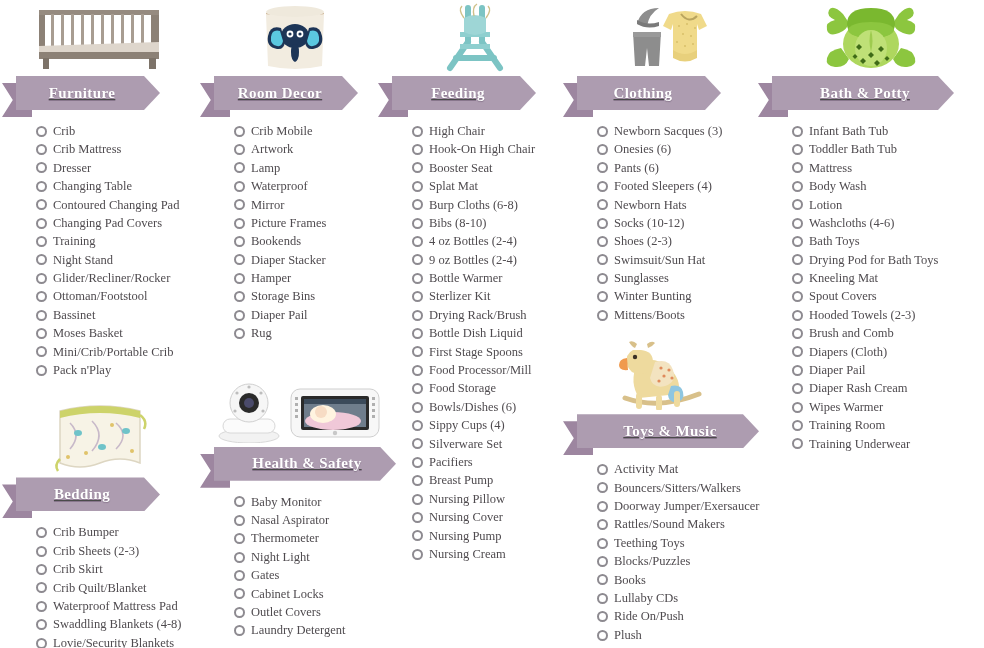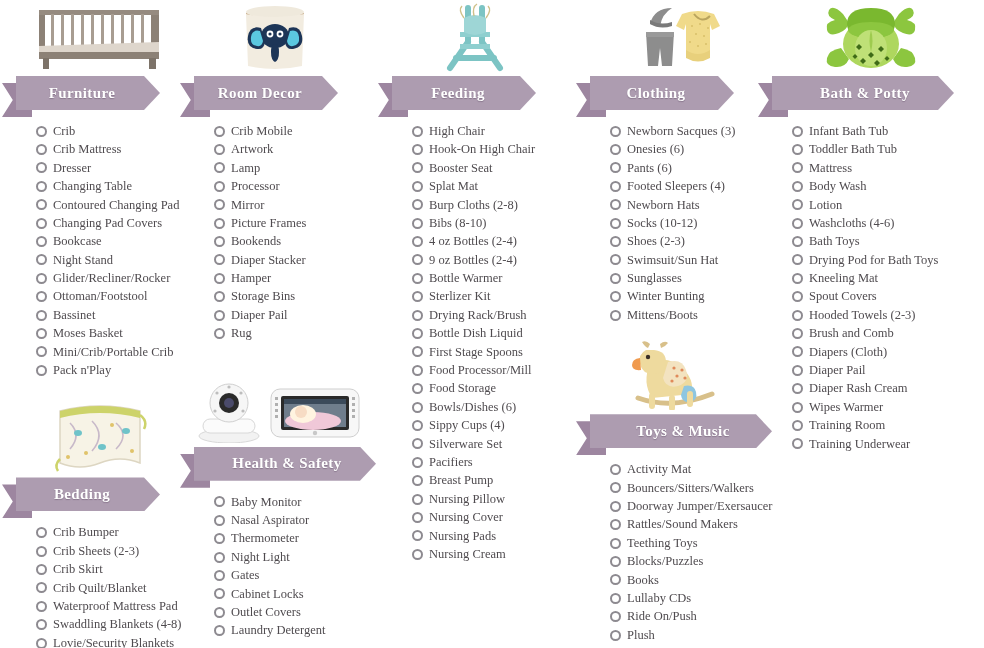--- a/index.html
+++ b/index.html
@@ -23,23 +23,23 @@
     height: 648px;
   }
 
   
   .column {
     position: absolute;
     top: 0;
     width: 190px;
   }
   .col-1 { left: 2px;   width: 196px; }
-  .col-2 { left: 180px; width: 190px; }
+  .col-2 { left: 200px; width: 190px; }
   .col-3 { left: 378px; width: 190px; }
-  .col-4 { left: 576px; width: 200px; }
+  .col-4 { left: 563px; width: 200px; }
   .col-5 { left: 758px; width: 226px; }
 
   
   .art {
     position: relative;
     height: 72px;
     display: flex;
     align-items: flex-end;
     justify-content: center;
   }
@@ -68,20 +68,21 @@
     position: relative;
     z-index: 2;
     height: 34px;
     background: #ad9cb0;
     display: flex;
     align-items: center;
     justify-content: center;
     padding: 0 26px 0 14px;
     min-width: 104px;
     clip-path: polygon(0 0, calc(100% - 16px) 0, 100% 50%, calc(100% - 16px) 100%, 0 100%);
+    text-decoration: underline;
   }
   .ribbon .body .label {
     color: #ffffff;
     font-weight: bold;
     font-size: 15px;
     letter-spacing: 0.4px;
     white-space: nowrap;
     text-shadow: 0 1px 1px rgba(90,70,95,0.45);
   }
   .ribbon.wide .body { min-width: 126px; padding-left: 30px; }
@@ -174,21 +175,21 @@
         <li>
             <span class="box"></span>
             <span class="txt">Contoured Changing Pad</span>
           </li>
         <li>
             <span class="box"></span>
             <span class="txt">Changing Pad Covers</span>
           </li>
         <li>
             <span class="box"></span>
-            <span class="txt">Bookcase</span>
+            <span class="txt">Training</span>
           </li>
         <li>
             <span class="box"></span>
             <span class="txt">Night Stand</span>
           </li>
         <li>
             <span class="box"></span>
             <span class="txt">Glider/Recliner/Rocker</span>
           </li>
         <li>
@@ -314,21 +315,21 @@
         <li>
             <span class="box"></span>
             <span class="txt">Artwork</span>
           </li>
         <li>
             <span class="box"></span>
             <span class="txt">Lamp</span>
           </li>
         <li>
             <span class="box"></span>
-            <span class="txt">Processor</span>
+            <span class="txt">Waterproof</span>
           </li>
         <li>
             <span class="box"></span>
             <span class="txt">Mirror</span>
           </li>
         <li>
             <span class="box"></span>
             <span class="txt">Picture Frames</span>
           </li>
         <li>
@@ -477,21 +478,21 @@
         <li>
             <span class="box"></span>
             <span class="txt">Booster Seat</span>
           </li>
         <li>
             <span class="box"></span>
             <span class="txt">Splat Mat</span>
           </li>
         <li>
             <span class="box"></span>
-            <span class="txt">Burp Cloths (2-8)</span>
+            <span class="txt">Burp Cloths (6-8)</span>
           </li>
         <li>
             <span class="box"></span>
             <span class="txt">Bibs (8-10)</span>
           </li>
         <li>
             <span class="box"></span>
             <span class="txt">4 oz Bottles (2-4)</span>
           </li>
         <li>
@@ -549,21 +550,21 @@
         <li>
             <span class="box"></span>
             <span class="txt">Nursing Pillow</span>
           </li>
         <li>
             <span class="box"></span>
             <span class="txt">Nursing Cover</span>
           </li>
         <li>
             <span class="box"></span>
-            <span class="txt">Nursing Pads</span>
+            <span class="txt">Nursing Pump</span>
           </li>
         <li>
             <span class="box"></span>
             <span class="txt">Nursing Cream</span>
           </li>
       </ul>
     </div>
   </div>
 
   <div class="column col-4">

